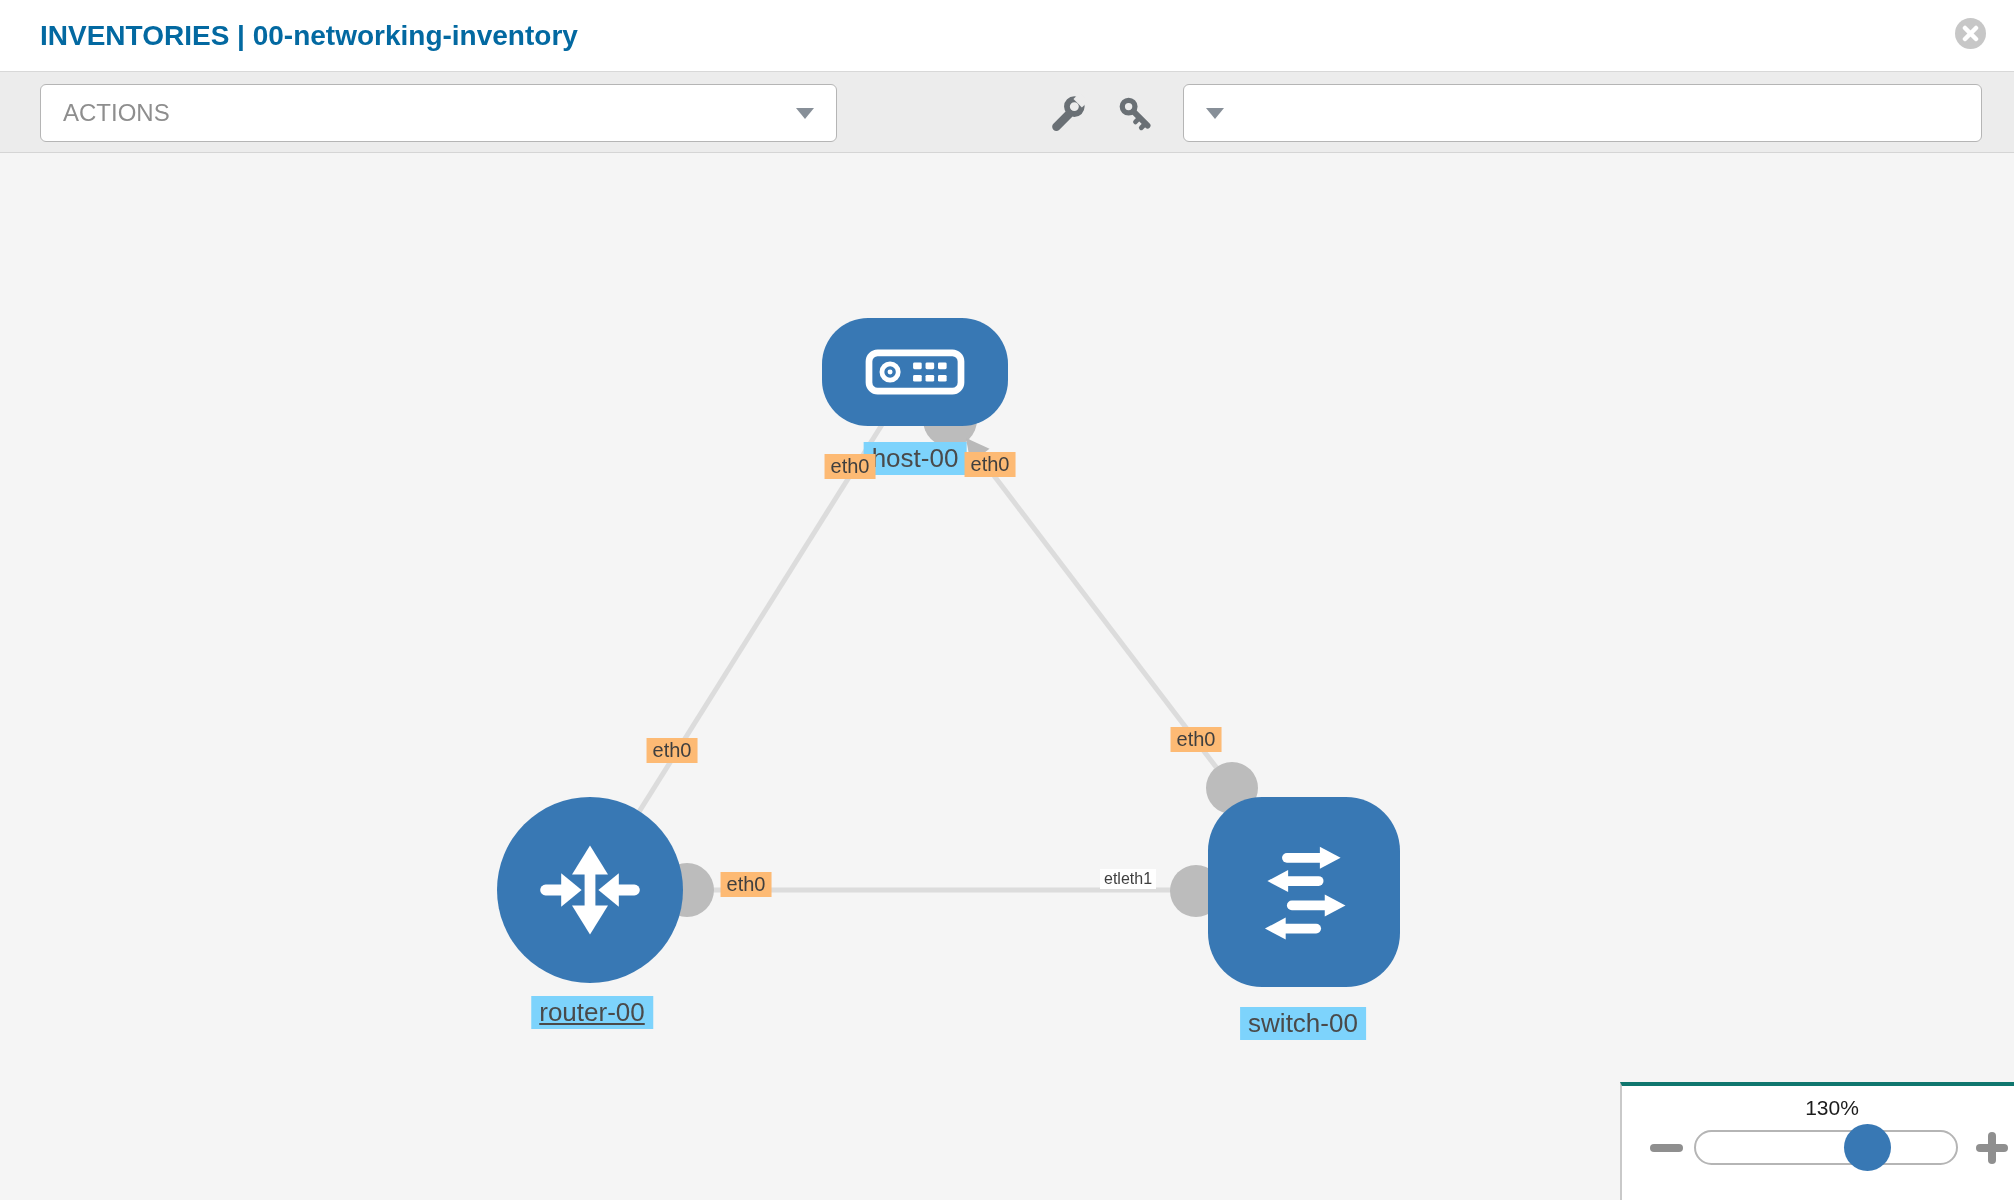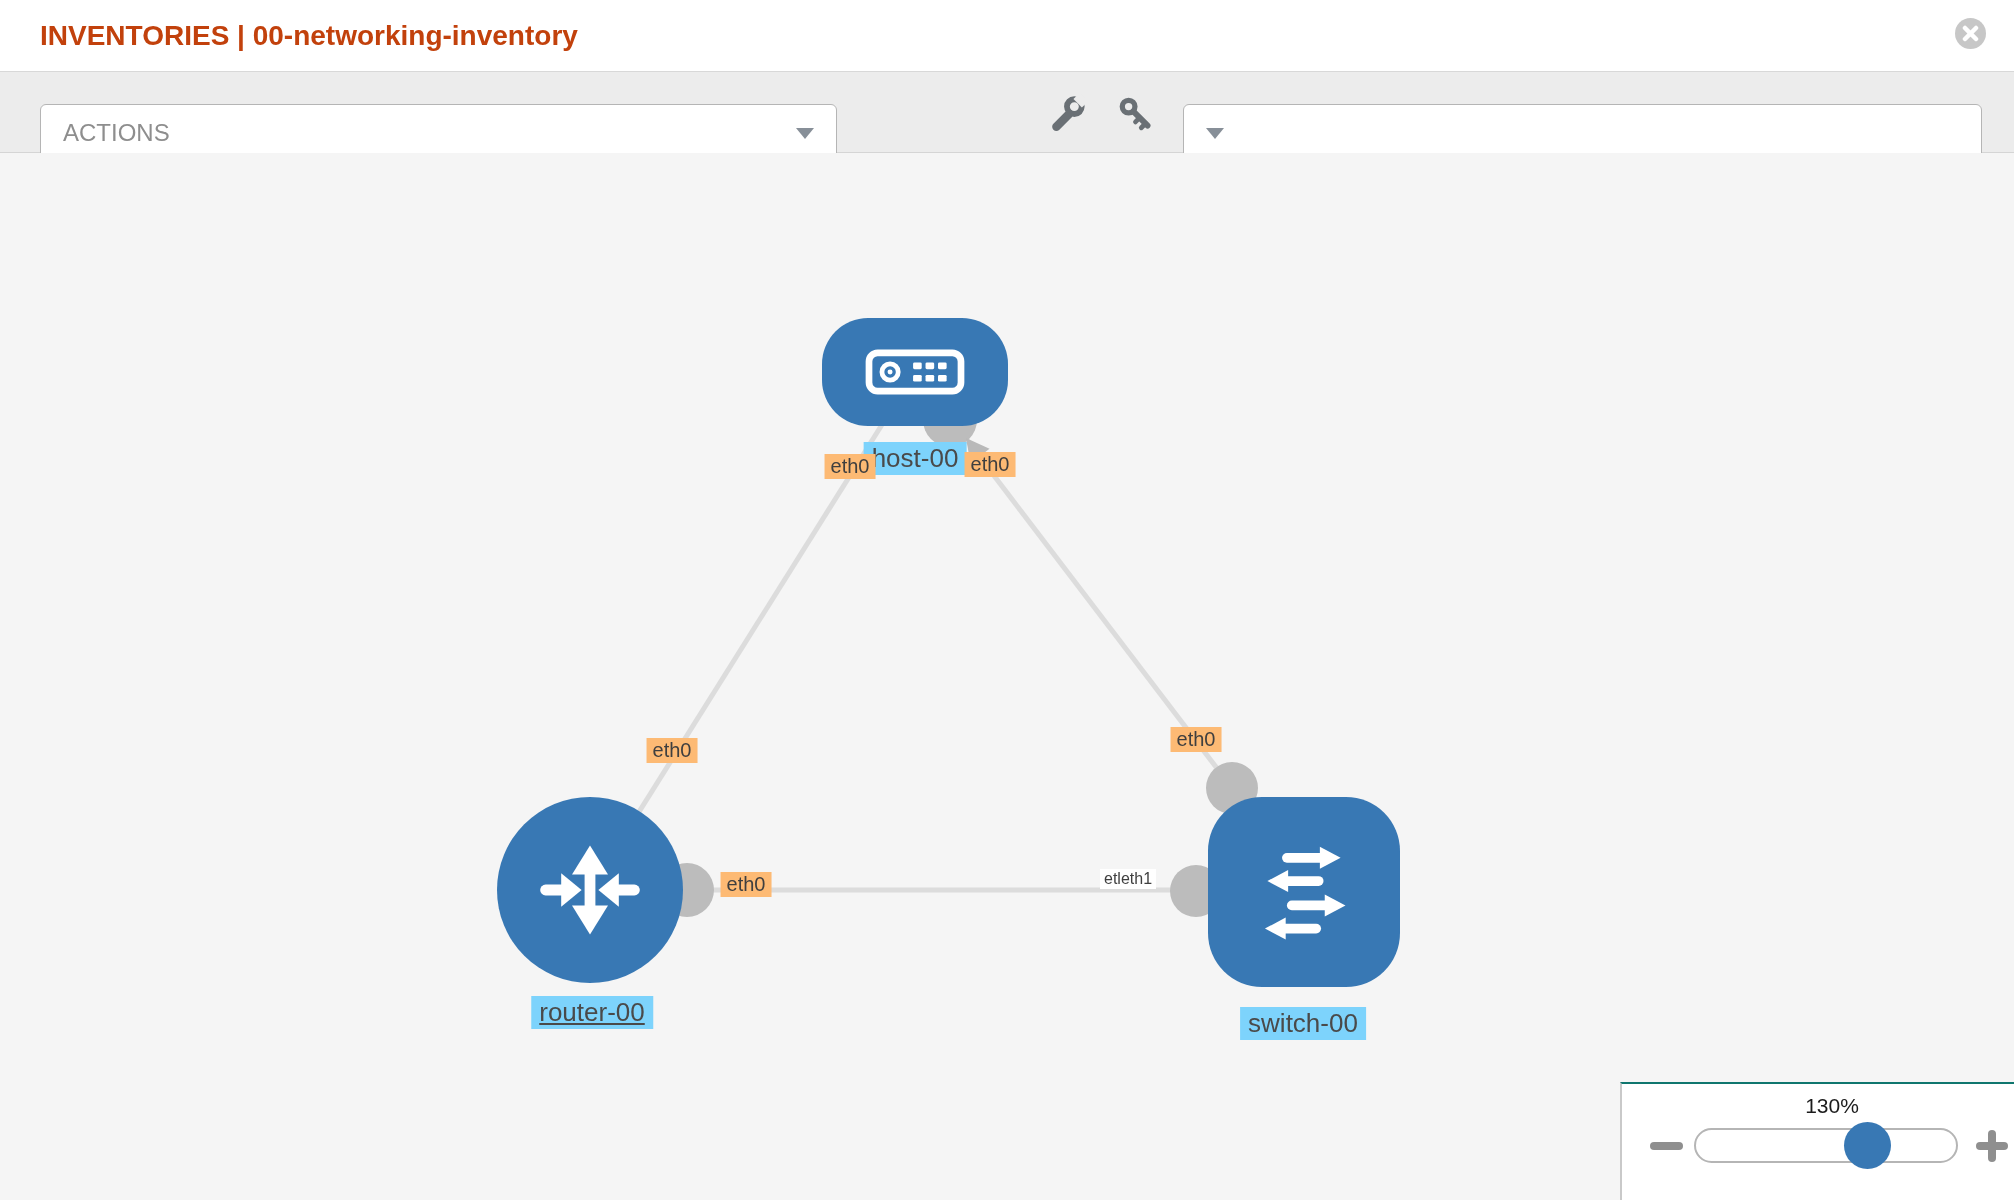--- a/index.html
+++ b/index.html
@@ -10,41 +10,41 @@
     position: relative;
   }
   
   .header {
     position: absolute; top: 0; left: 0; width: 2014px; height: 71px;
     background: #ffffff;
     display: flex; align-items: center;
   }
   .header-title {
     margin-left: 40px;
-    font-size: 28px; font-weight: bold; color: #c2410c;
+    font-size: 28px; font-weight: bold; color: #0369a1;
   }
   .close-btn {
     position: absolute; right: 28px; top: 18px;
     width: 31px; height: 31px; border-radius: 50%;
     background: #c7c7c7; cursor: pointer;
     display: flex; align-items: center; justify-content: center;
   }
   
   .toolbar {
     position: absolute; top: 71px; left: 0; width: 2014px; height: 82px;
     background: #ececec;
     border-top: 1px solid #d8d8d8;
     border-bottom: 1px solid #d5d5d5;
   }
   .select-box {
     position: absolute; top: 12px; height: 58px;
     background: #ffffff; border: 1px solid #b5b5b5; border-radius: 6px;
     display: flex; align-items: center;
     font-size: 24px; color: #8e8e8e;
-    padding: 0 22px; cursor: pointer; margin-top: 20px;
+    padding: 0 22px; cursor: pointer;
   }
   .select-actions { left: 40px;  width: 797px; }
   .select-search  { left: 1183px; width: 799px; }
   .select-label { flex: 1; }
   .caret-down {
     width: 0; height: 0;
     border-left: 9px solid transparent;
     border-right: 9px solid transparent;
     border-top: 11px solid #878f98;
   }
@@ -80,21 +80,21 @@
     font-size: 20px; padding: 1px 6px; white-space: nowrap;
   }
   .iface-overlap {
     position: absolute; background: #ffffff; color: #3f3f3f;
     font-size: 16px; padding: 1px 4px; white-space: nowrap;
   }
   
   .zoom-panel {
     position: absolute; left: 1620px; top: 929px; width: 394px; height: 118px;
     background: #ffffff;
-    border-top: 2px solid #0f766e; border-left: 2px solid #c9c9c9;
+    border-top: 4px solid #0f766e; border-left: 2px solid #c9c9c9;
   }
   .zoom-value {
     position: absolute; left: 150px; top: 10px; width: 120px;
     text-align: center; font-size: 21px; color: #1c1c1c;
   }
   .zoom-minus {
     position: absolute; left: 28px; top: 58px;
     width: 33px; height: 8px; border-radius: 4px; background: #8f8f8f;
     cursor: pointer;
   }

